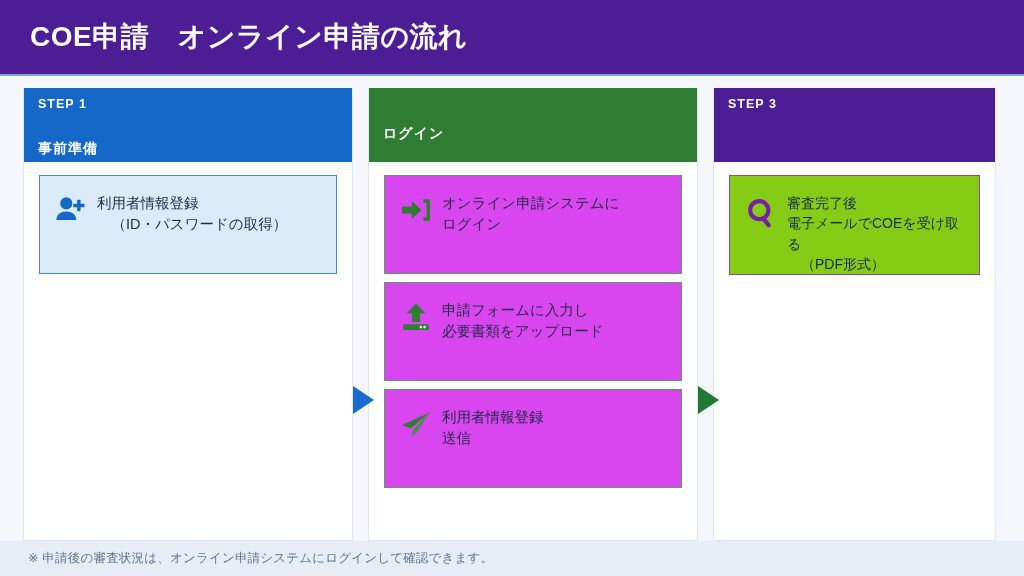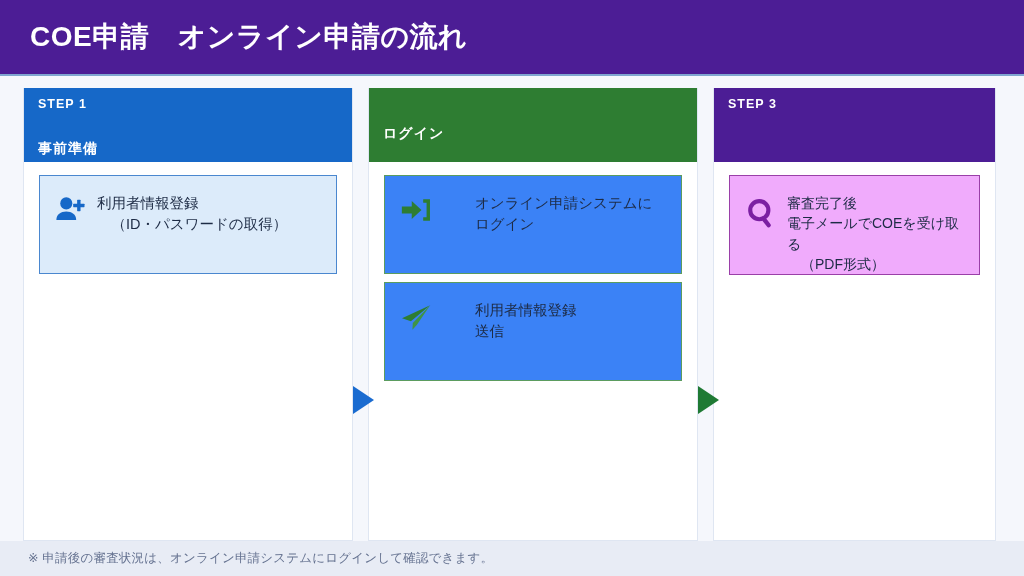--- a/index.html
+++ b/index.html
@@ -114,27 +114,26 @@
     align-items: flex-start;
     padding: 16px 10px 10px 14px;
     margin-bottom: 8px;
   }
   .col1 .card {
     background: #dcebfa;
     border-color: #4a87cf;
     height: 99px;
   }
   .col2 .card {
-    background: #3b82f6;
+    background: #d946ef;
     border-color: #5b9c5f;
     height: 99px;
-    gap: 33px;
   }
   .col3 .card {
-    background: #f0abfc;
+    background: #84cc16;
     border-color: #9a3fa8;
     height: 100px;
   }
 
   .card-icon {
     flex: 0 0 auto;
     width: 34px;
     height: 34px;
     margin-right: 9px;
     margin-top: 1px;
@@ -229,20 +228,30 @@
 
         <div class="card">
           <svg class="card-icon" viewBox="0 0 36 36">
             <path d="M3 14.2h10.5V8.4L23.8 18 13.5 27.6v-5.8H3z" fill="#2e7d32"></path>
             <path d="M25.6 6.6h7.2v22.8h-7.2v-3.6h3.6V10.2h-3.6z" fill="#2e7d32"></path>
           </svg>
           <div class="card-text">オンライン申請システムに
 ログイン</div>
         </div>
 
+        <div class="card">
+          <svg class="card-icon" viewBox="0 0 36 36">
+            <path d="M18 3.6 28 14.2h-5.8v9.2h-8.4v-9.2H8z" fill="#2e7d32"></path>
+            <rect x="4.5" y="25.6" width="27" height="6.2" rx="1" fill="#2e7d32"></rect>
+            <circle cx="27.2" cy="28.7" r="1.5" fill="#e3f0e1"></circle>
+            <circle cx="23.2" cy="28.7" r="1.5" fill="#e3f0e1"></circle>
+          </svg>
+          <div class="card-text">申請フォームに入力し
+必要書類をアップロード</div>
+        </div>
 
         <div class="card">
           <svg class="card-icon" viewBox="0 0 36 36">
             <path d="M33 5.5 3.2 19.4l9.4 3.1z" fill="#2e7d32"></path>
             <path d="M33 5.5 14.6 24.3l-0.4 7.3 4.6-5.2z" fill="#3f9446"></path>
           </svg>
           <div class="card-text">利用者情報登録
 送信</div>
         </div>
 

